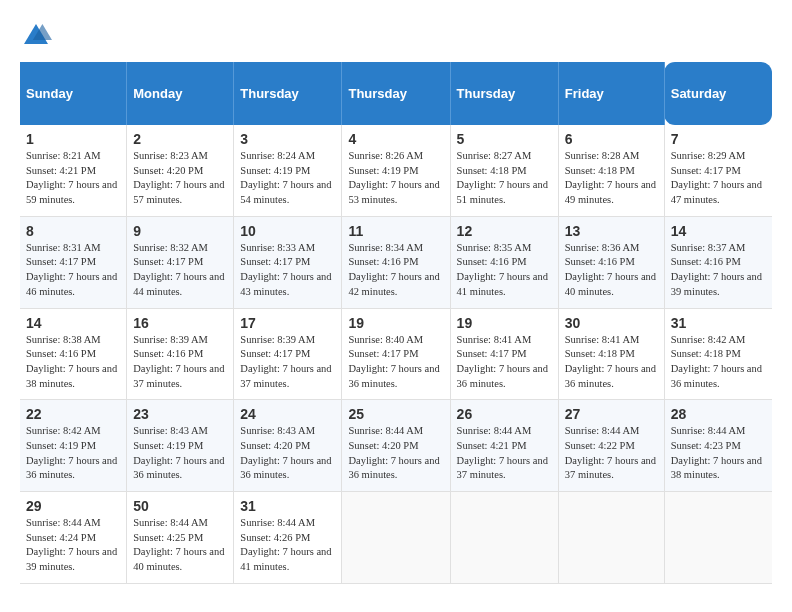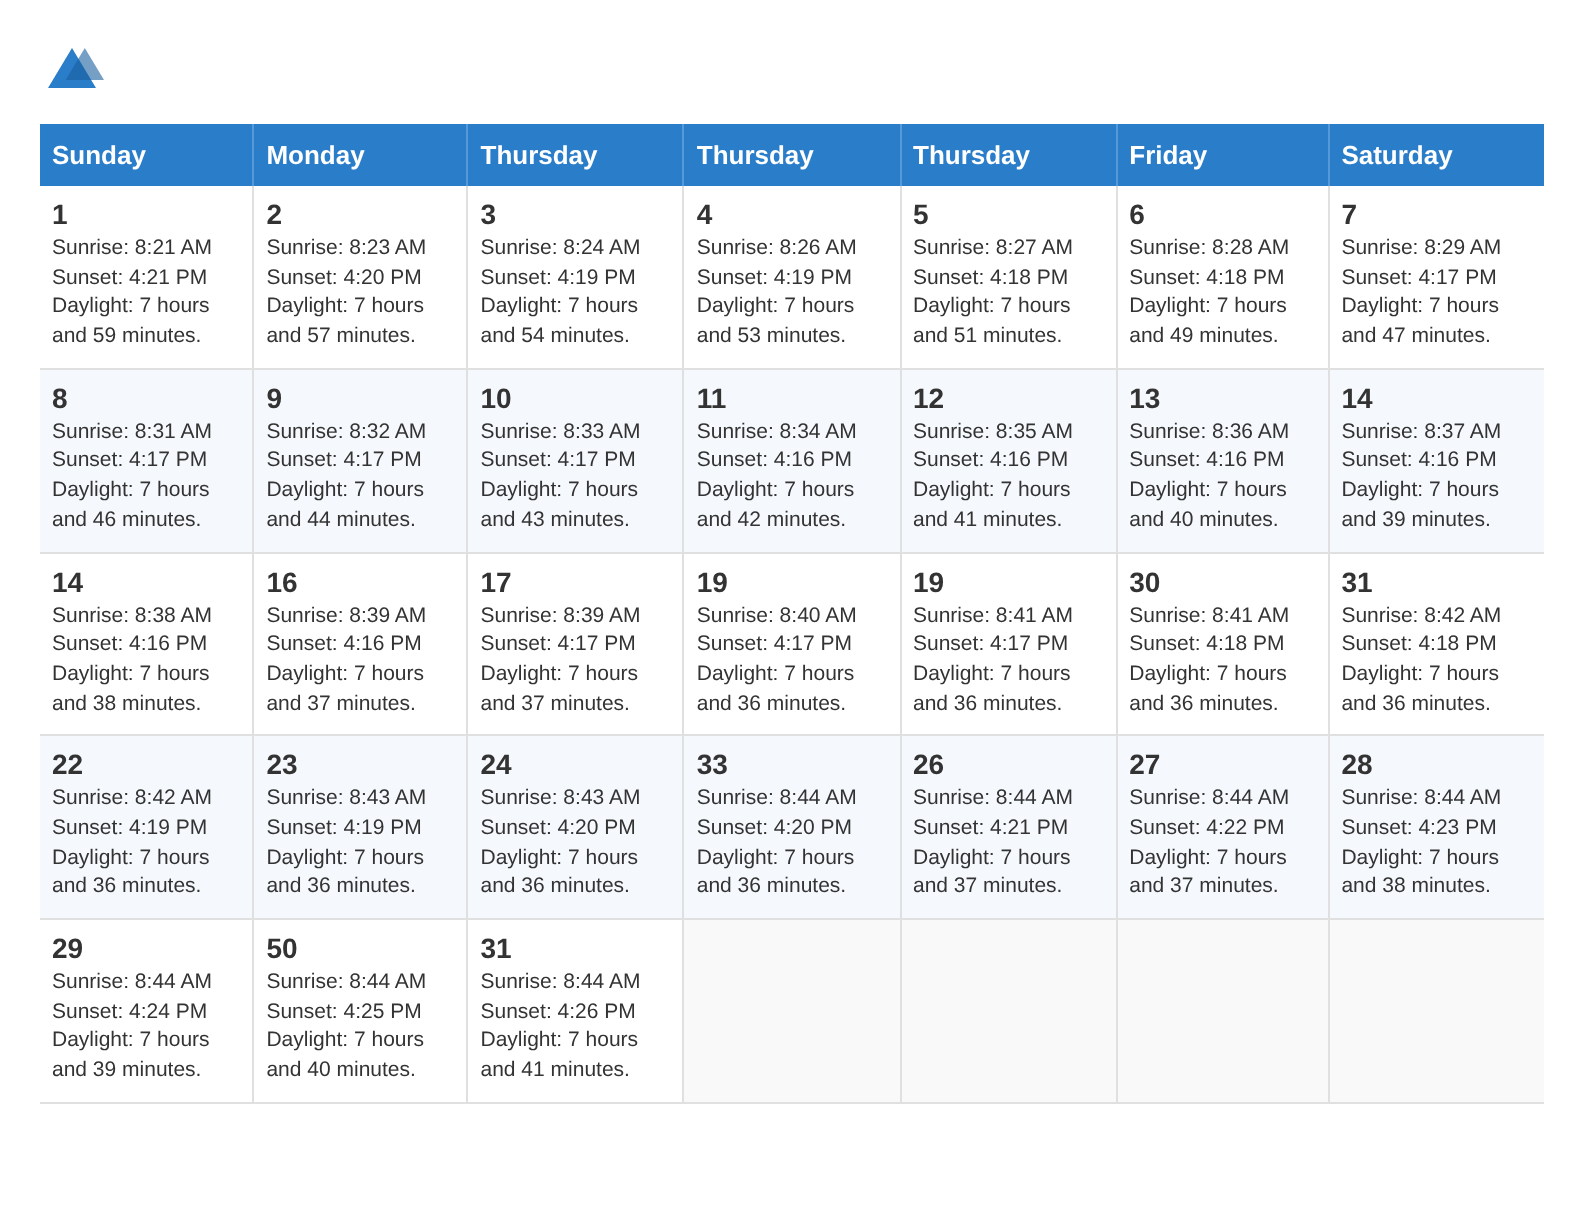--- a/index.html
+++ b/index.html
@@ -49,27 +49,27 @@
     table {
       width: 100%;
       border-collapse: collapse;
       font-size: 11px;
     }
     thead tr {
       background-color: #2a7dc9;
       color: white;
     }
     thead th {
-      padding: 8px 6px;
+      padding: 24px 6px;
       text-align: left;
       font-size: 13px;
       font-weight: 600;
       border-right: 1px solid #5599d8;
     }
-    thead th:last-child { border-right: none; }
+    thead th:last-child { border-right: none; border-radius: 11px; }
     tbody tr {
       vertical-align: top;
       border-bottom: 1px solid #e0e0e0;
     }
     tbody tr:nth-child(even) { background: #f5f8fc; }
     tbody tr:nth-child(odd) { background: #ffffff; }
     tbody td {
       padding: 6px 6px 8px 6px;
       border-right: 1px solid #e0e0e0;
       width: 113px;
@@ -81,20 +81,21 @@
       font-size: 14px;
       font-weight: bold;
       color: #333;
       display: block;
       margin-bottom: 2px;
     }
     .cell-info {
       font-size: 10.5px;
       color: #333;
       line-height: 1.4;
+      font-family: Liberation Serif, serif;
     }
     .empty-cell { background: #f9f9f9; }
   </style>
 </head>
 <body>
 
 <div class="header">
   <div class="logo">
     <svg class="logo-icon" viewBox="0 0 40 40">
       <polygon points="20,5 35,30 5,30" fill="#2a7dc9"></polygon>
@@ -317,21 +318,21 @@
         </td>
         <td>
           <span class="day-num">24</span>
         <div class="cell-info">
           Sunrise: 8:43 AM<br>
           Sunset: 4:20 PM<br>
           Daylight: 7 hours and 36 minutes.
         </div>
         </td>
         <td>
-          <span class="day-num">33</span>
+          <span class="day-num">25</span>
         <div class="cell-info">
           Sunrise: 8:44 AM<br>
           Sunset: 4:20 PM<br>
           Daylight: 7 hours and 36 minutes.
         </div>
         </td>
         <td>
           <span class="day-num">26</span>
         <div class="cell-info">
           Sunrise: 8:44 AM<br>

